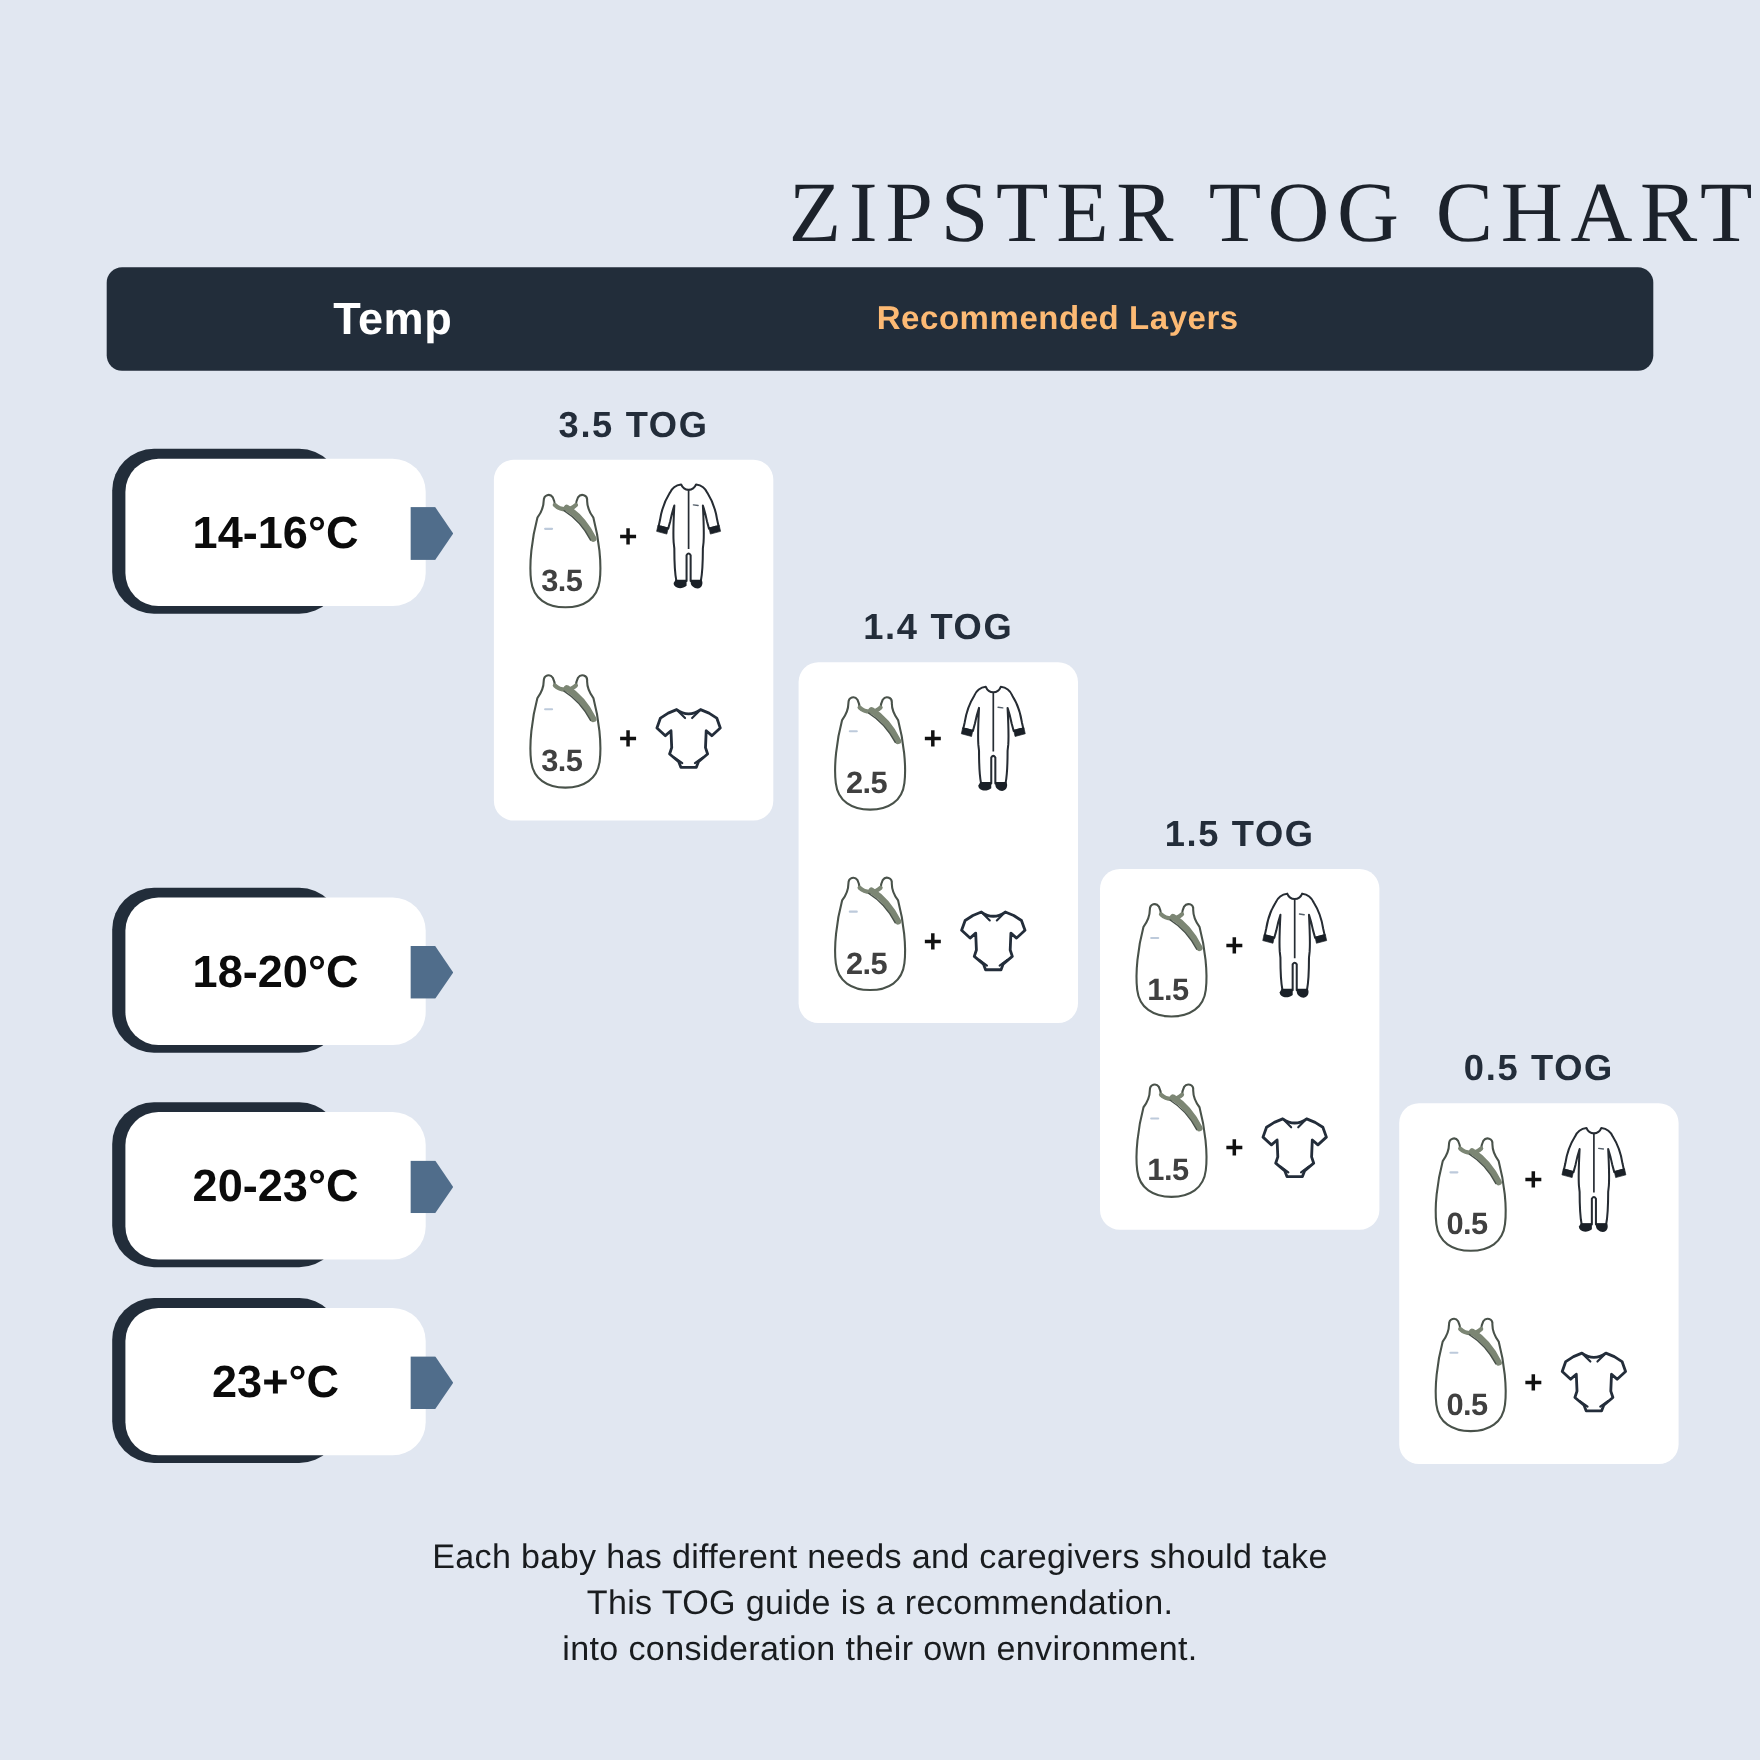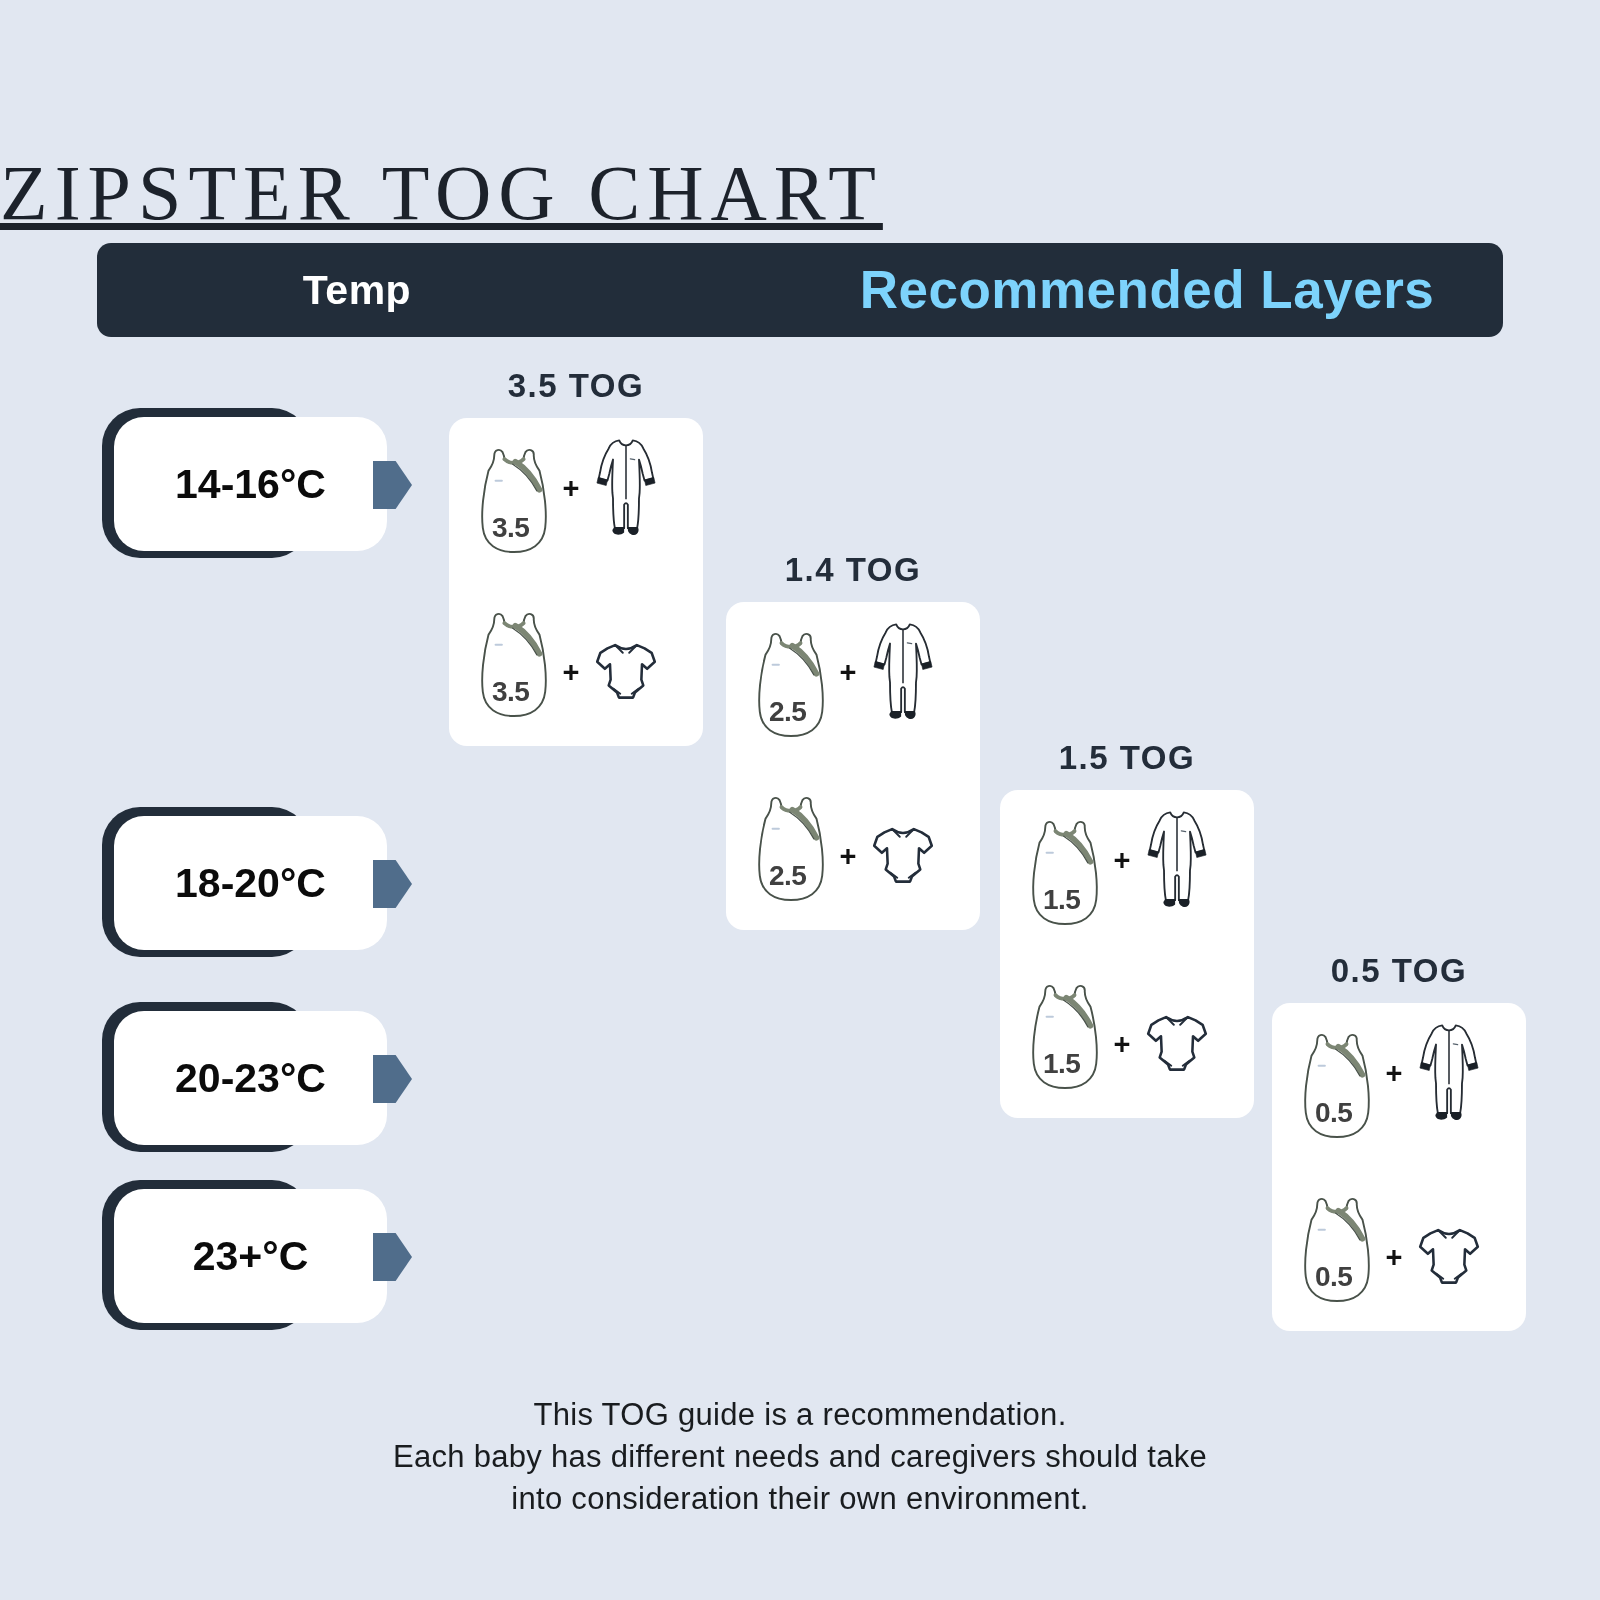--- a/index.html
+++ b/index.html
@@ -6,43 +6,42 @@
   .page{
     position:relative;
     width:1600px;height:1600px;
     background:#e1e7f1;
     font-family:"Liberation Sans",sans-serif;
     overflow:hidden;
   }
   
   .title{
     position:absolute;left:0;top:96px;width:100%;
-    text-align:left;
+    text-align:right;
     font-family:"Liberation Serif",serif;
     font-weight:400;
     font-size:78px;
     letter-spacing:7px;
     color:#1c222b;
-    text-decoration:underline;
   }
   
   .header-bar{
     position:absolute;left:97px;top:243px;
     width:1406px;height:94px;
     background:#222d3a;border-radius:14px;
   }
   .header-temp{
     position:absolute;left:100px;top:0;width:320px;height:112px;
     line-height:94px;text-align:center;
     color:#ffffff;font-size:41px;font-weight:700;letter-spacing:.5px;
   }
   .header-layers{
     position:absolute;left:700px;top:0;width:700px;height:94px;
-    line-height:94px;text-align:center;
-    color:#7dd3fc;font-size:53px;font-weight:700;letter-spacing:.5px;
+    line-height:94px;text-align:left;
+    color:#fdba74;font-size:30px;font-weight:700;letter-spacing:.5px;
   }
   
   .badge{position:absolute;left:102px;width:310px;height:150px;}
   .badge-back{
     position:absolute;left:0;top:0;width:208px;height:150px;
     background:#222d3a;border-radius:38px;
   }
   .badge-front{
     position:absolute;left:12px;top:9px;width:273px;height:134px;
     background:#ffffff;border-radius:30px;
@@ -279,18 +278,18 @@
       <div class="plus down">+</div>
       <div class="garment down">
         <svg class="body" viewBox="0 0 100 100">
             <use href="#sym-bodysuit"></use>
           </svg>
       </div>
     </div>
   </div>
 
   <div class="footer">
+    <p>Each baby has different needs and caregivers should take</p>
     <p>This TOG guide is a recommendation.</p>
-    <p>Each baby has different needs and caregivers should take</p>
     <p>into consideration their own environment.</p>
   </div>
 
 </div>
 
 </body></html>

